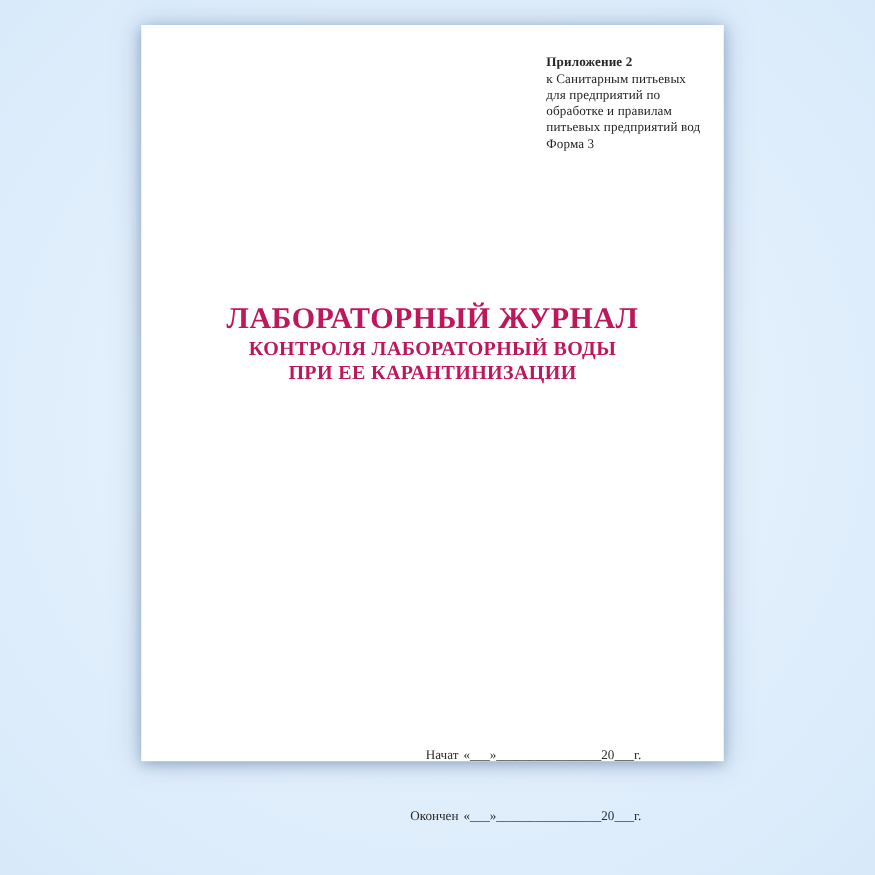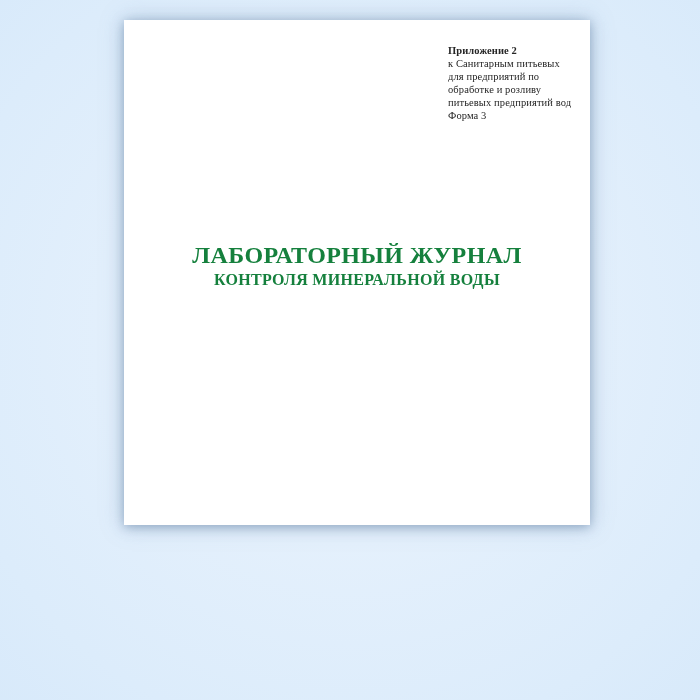--- a/index.html
+++ b/index.html
@@ -13,24 +13,24 @@
     position: relative;
     width: 700px;
     height: 700px;
     background: radial-gradient(ellipse 130% 130% at 50% 48%,
                 #ecf4fd 0%, #dcecfb 45%, #d2e6f9 70%, #c6dbf2 100%);
     font-family: "Liberation Serif", "DejaVu Serif", serif;
     color: #1e1e1e;
   }
   .page {
     position: absolute;
-    left: 124px;
+    left: 113px;
     top: 20px;
     width: 466px;
-    height: 505px;
+    height: 589px;
     background: #ffffff;
     box-shadow: 0 2px 10px rgba(96, 126, 163, 0.55),
                 0 0 22px rgba(110, 140, 176, 0.35);
   }
   .appendix {
     position: absolute;
     left: 324px;
     top: 24px;
     width: 135px;
     font-size: 10.5px;
@@ -40,21 +40,21 @@
   }
   .appendix-heading {
     font-weight: bold;
   }
   .title-block {
     position: absolute;
     left: 0;
     top: 221px;
     width: 100%;
     text-align: center;
-    color: #15803d;
+    color: #be185d;
   }
   .title-main {
     font-size: 24px;
     font-weight: bold;
     line-height: 28px;
     letter-spacing: 0.4px;
     margin-bottom: 1px;
   }
   .title-sub {
     font-size: 16px;
@@ -82,25 +82,30 @@
 </head>
 <body>
 
 <div class="backdrop">
   <div class="page">
 
     <div class="appendix">
       <div class="appendix-heading">Приложение 2</div>
       <div class="appendix-line">к Санитарным питьевых</div>
       <div class="appendix-line">для предприятий по</div>
-      <div class="appendix-line">обработке и розливу</div>
+      <div class="appendix-line">обработке и правилам</div>
       <div class="appendix-line">питьевых предприятий вод</div>
       <div class="appendix-line">Форма 3</div>
     </div>
 
     <div class="title-block">
       <div class="title-main">ЛАБОРАТОРНЫЙ ЖУРНАЛ</div>
-      <div class="title-sub">КОНТРОЛЯ МИНЕРАЛЬНОЙ ВОДЫ</div>
+      <div class="title-sub">КОНТРОЛЯ ЛАБОРАТОРНЫЙ ВОДЫ</div>
+      <div class="title-sub">ПРИ ЕЕ КАРАНТИНИЗАЦИИ</div>
     </div>
 
+    <div class="dates">
+      <div class="date-row"><span class="date-label">Начат</span><span class="date-blank">«___»________________20___г.</span></div>
+      <div class="date-row"><span class="date-label">Окончен</span><span class="date-blank">«___»________________20___г.</span></div>
+    </div>
 
   </div>
 </div>
 
 </body></html>

